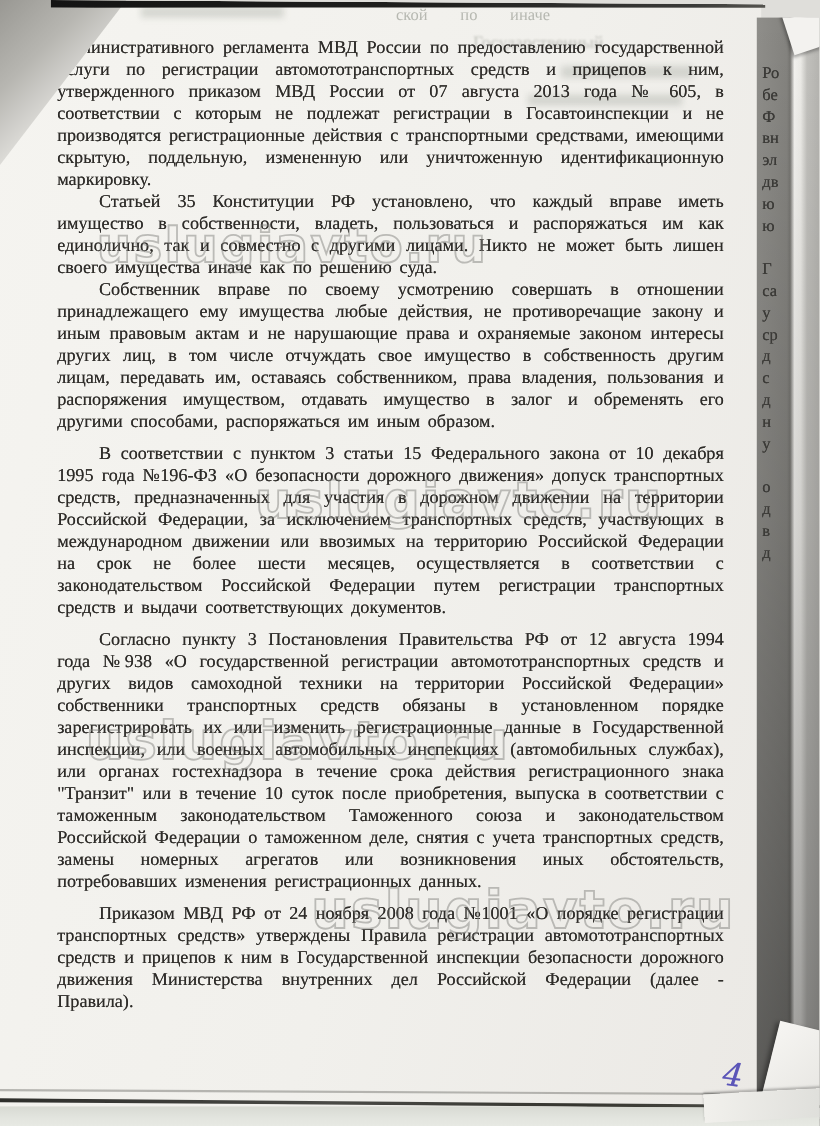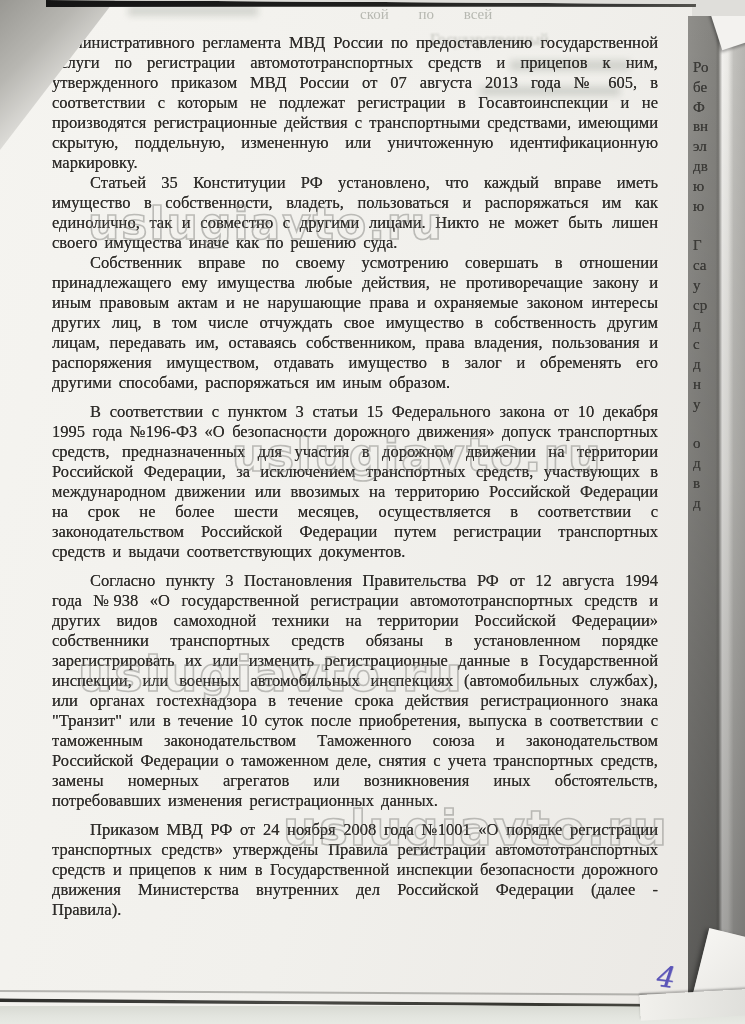--- a/index.html
+++ b/index.html
@@ -110,21 +110,21 @@
   }
 </style>
 </head>
 <body>
 
 <div class="page"></div>
 
 <div class="top-edge"></div>
 <div class="corner-fold"></div>
 
-<div class="ghost ghost1">ской по всей</div>
+<div class="ghost ghost1">ской по иначе</div>
 <div class="ghost ghost2">Государственный</div>
 <div class="blob blob1"></div>
 <div class="blob blob2"></div>
 <div class="blob blob3"></div>
 
 <div class="text-block">
     <p class="no-indent">Административного регламента МВД России по предоставлению государственной услуги по регистрации автомототранспортных средств и прицепов к ним, утвержденного приказом МВД России от 07 августа 2013 года № 605, в соответствии с которым не подлежат регистрации в Госавтоинспекции и не производятся регистрационные действия с транспортными средствами, имеющими скрытую, поддельную, измененную или уничтоженную идентификационную маркировку.</p>
     <p>Статьей 35 Конституции РФ установлено, что каждый вправе иметь имущество в собственности, владеть, пользоваться и распоряжаться им как единолично, так и совместно с другими лицами. Никто не может быть лишен своего имущества иначе как по решению суда.</p>
     <p>Собственник вправе по своему усмотрению совершать в отношении принадлежащего ему имущества любые действия, не противоречащие закону и иным правовым актам и не нарушающие права и охраняемые законом интересы других лиц, в том числе отчуждать свое имущество в собственность другим лицам, передавать им, оставаясь собственником, права владения, пользования и распоряжения имуществом, отдавать имущество в залог и обременять его другими способами, распоряжаться им иным образом.</p>
     <p class="gap">В соответствии с пунктом 3 статьи 15 Федерального закона от 10 декабря 1995 года №196-ФЗ «О безопасности дорожного движения» допуск транспортных средств, предназначенных для участия в дорожном движении на территории Российской Федерации, за исключением транспортных средств, участвующих в международном движении или ввозимых на территорию Российской Федерации на срок не более шести месяцев, осуществляется в соответствии с законодательством Российской Федерации путем регистрации транспортных средств и выдачи соответствующих документов.</p>

